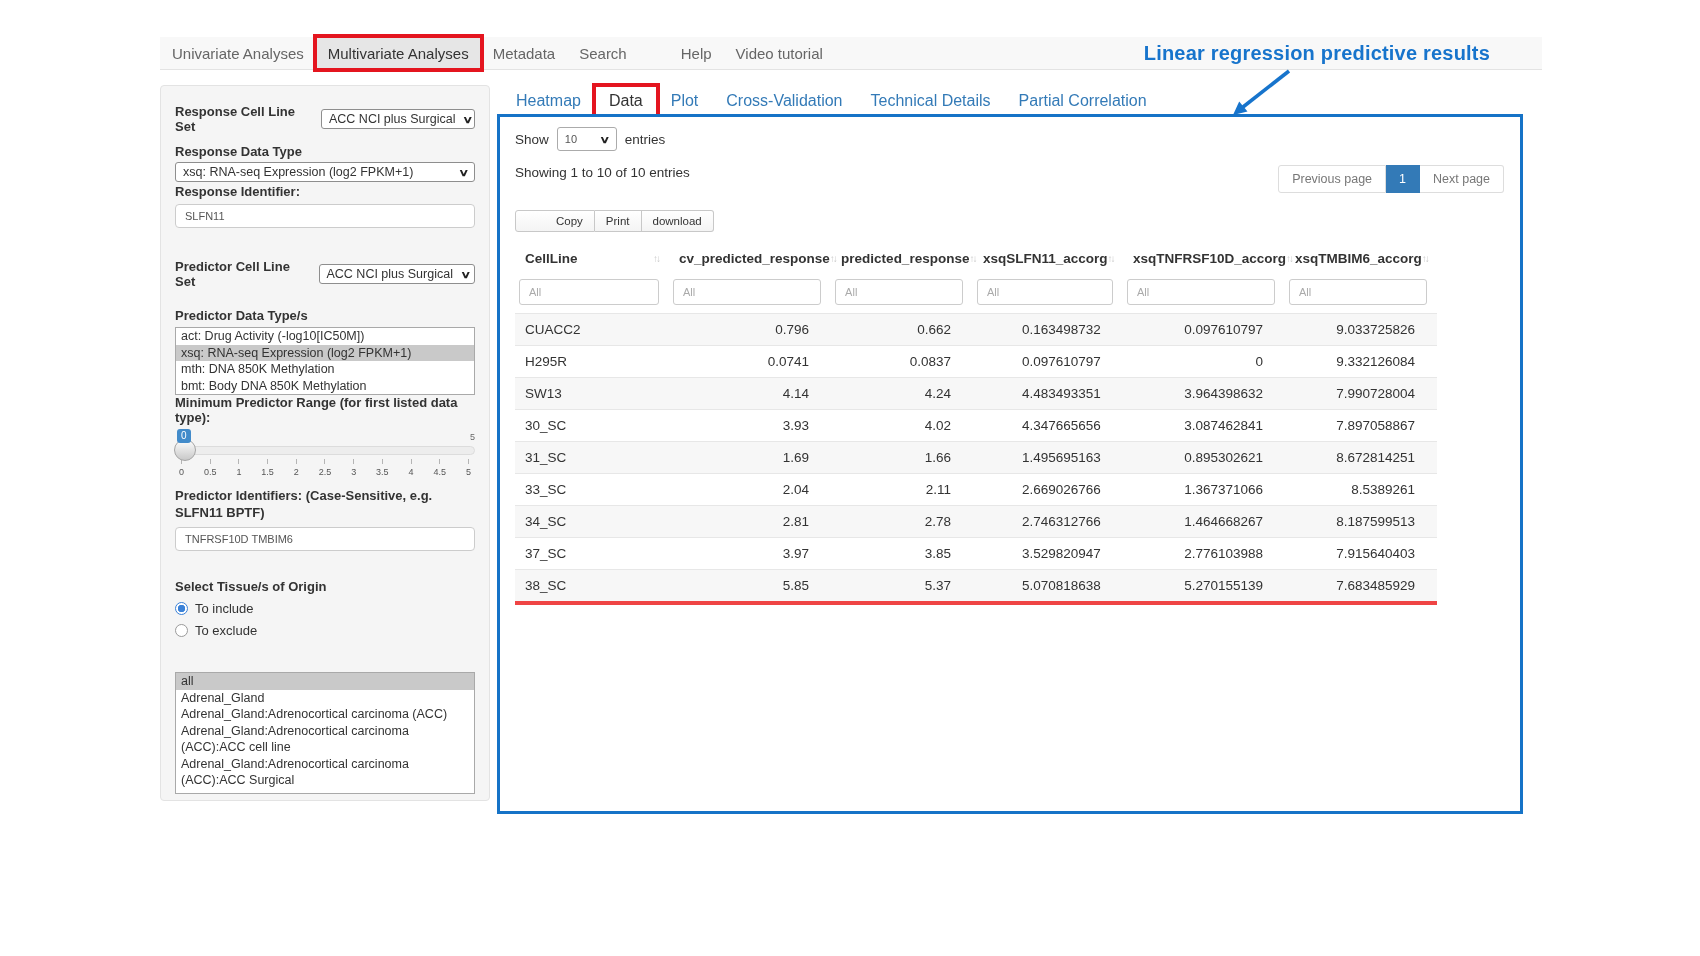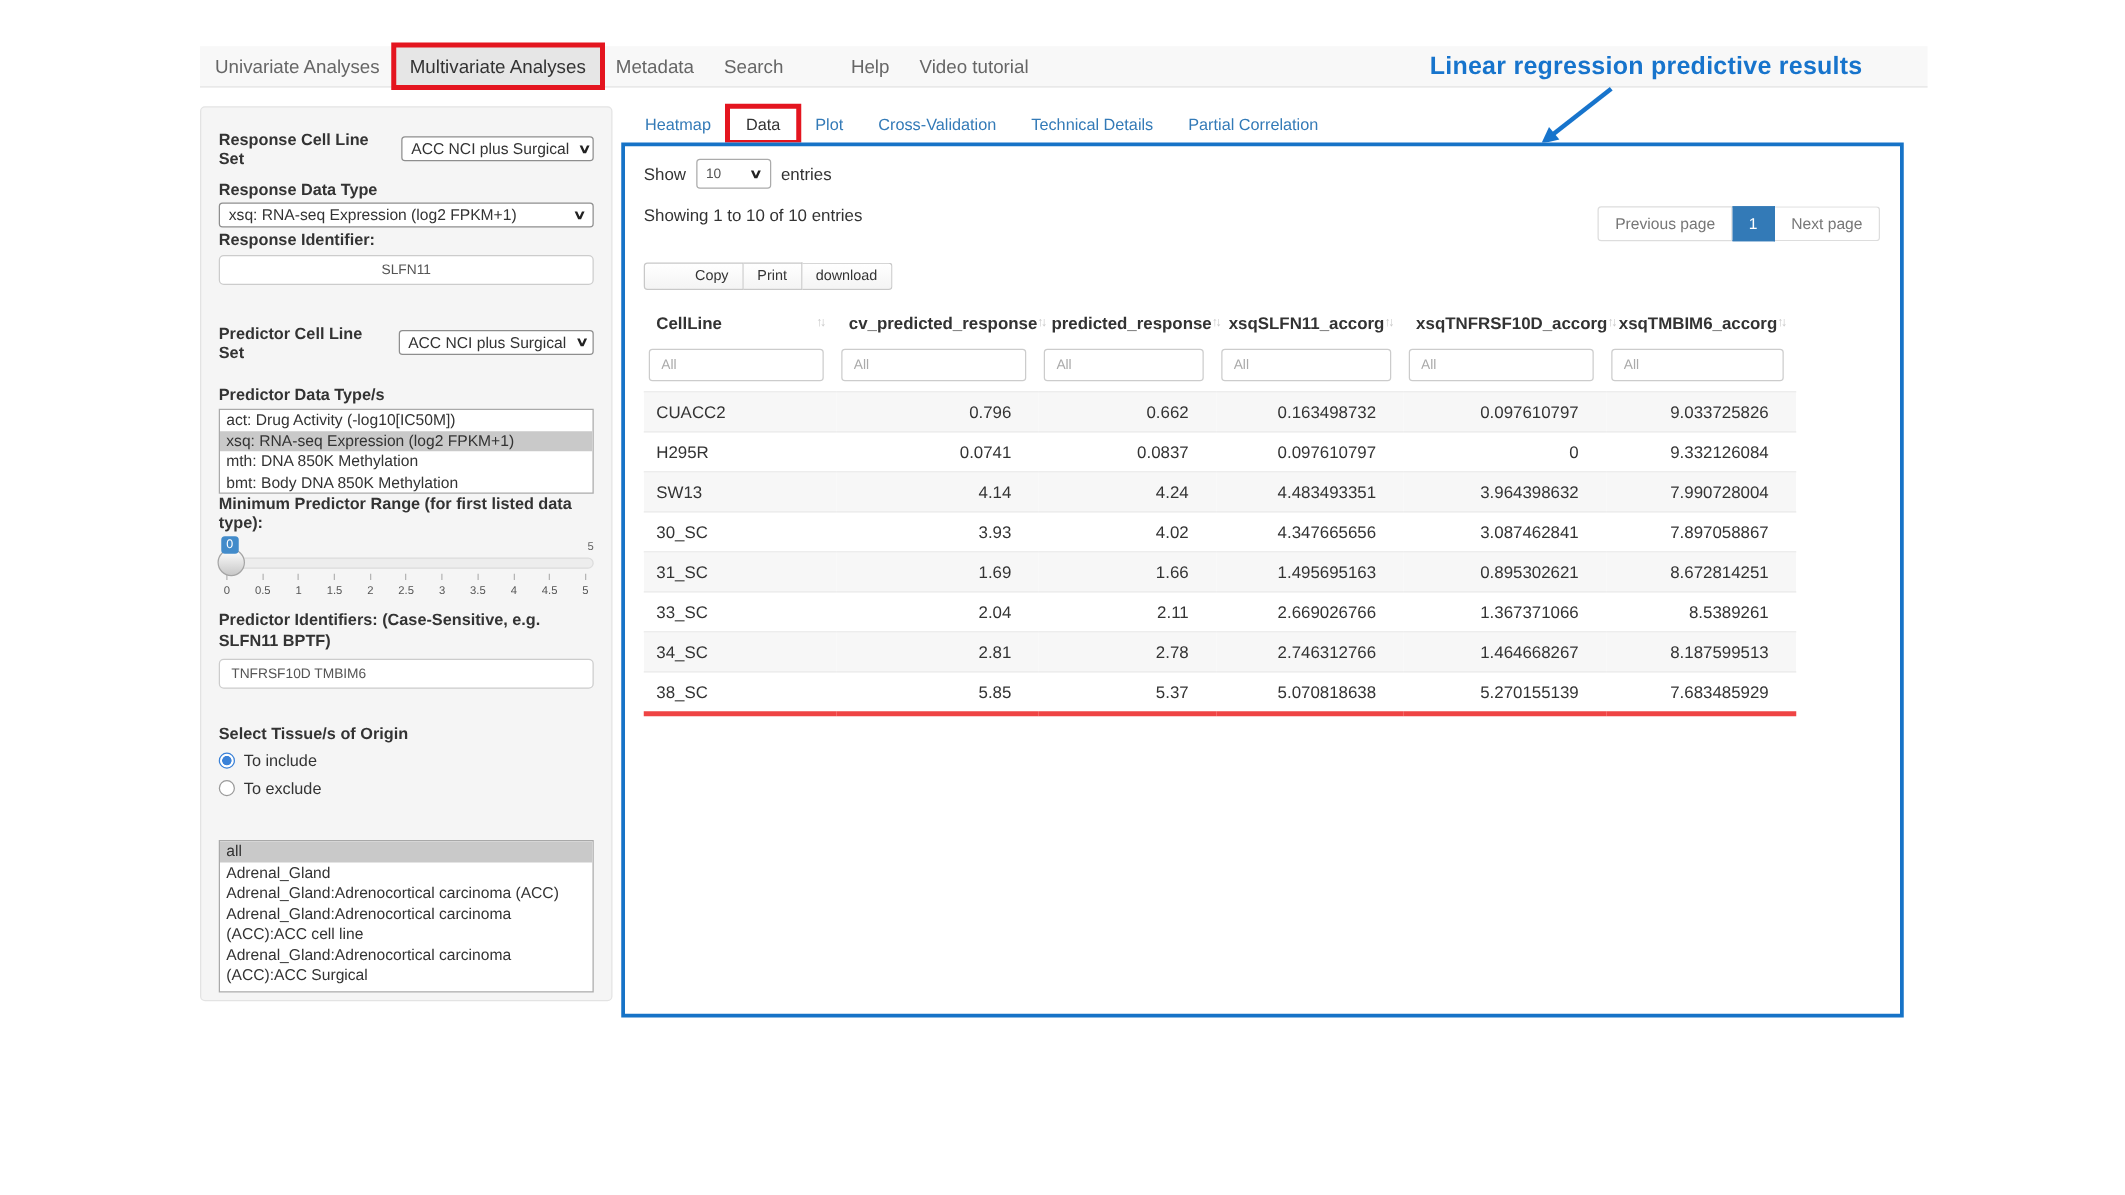--- a/index.html
+++ b/index.html
@@ -42,21 +42,21 @@
   .slider .ticks { position:absolute; left:4px; right:4px; top:30px; display:flex; justify-content:space-between; }
   .slider .tick { display:flex; flex-direction:column; align-items:center; font-size:9px; color:#555; }
   .slider .tick i { display:block; width:1px; height:5px; background:#b5b5b5; margin-bottom:3px; }
 
   
   .radio-row { display:flex; align-items:center; gap:7px; margin-top:7px; font-size:13px; color:#333; cursor:pointer; }
   .radio { width:13px; height:13px; border-radius:50%; border:1px solid #9a9a9a; background:#fff; flex:0 0 auto; }
   .radio.checked { border:1px solid #3b82d8; background:radial-gradient(circle,#3b82d8 0 3.5px,#fff 4px); }
 
   
-  .tabs { position:absolute; left:502px; top:86px; display:flex; align-items:center; font-size:13px; }
+  .tabs { position:absolute; left:502px; top:86px; display:flex; align-items:center; font-size:16px; }
   .tab { color:#337ab7; padding:6px 14px; cursor:pointer; white-space:nowrap; }
   .tab.active { color:#333; }
 
   
   .panel { position:absolute; left:497px; top:114px; width:1026px; height:700px;
            border:3px solid #1673c7; background:#fff; padding:10px 15px; }
   .show-row { display:flex; align-items:center; gap:8px; font-size:13.5px; }
   .show-sel { width:60px; height:24px; border:1px solid #ababab; border-radius:3px; background:#fff;
               font-size:11px; color:#555; display:flex; align-items:center; justify-content:space-between; padding:0 7px; cursor:pointer; }
   .showing-text { font-size:13.5px; margin-top:14px; }
@@ -116,21 +116,21 @@
     </span>
   </div>
 
   <div class="lbl" style="margin-top:10px;">Response Data Type</div>
   <div class="sel" style="margin-top:3px;">
     <span>xsq: RNA-seq Expression (log2 FPKM+1)</span>
     <span class="chev">∨</span>
   </div>
 
   <div class="lbl" style="margin-top:2px;">Response Identifier:</div>
-  <input class="tin" style="margin-top: 5px; text-align: center;" value="SLFN11">
+  <input class="tin" style="margin-top: 5px;" value="SLFN11">
 
   <div class="inline-row" style="margin-top:31px;">
     <span class="lbl">Predictor Cell Line Set</span>
     <span class="sel" style="min-width:152px;">
       <span>ACC NCI plus Surgical</span>
       <span class="chev">∨</span>
     </span>
   </div>
 
   <div class="lbl" style="margin-top:19px;">Predictor Data Type/s</div>
@@ -352,20 +352,28 @@
         </tr>
         <tr>
           <td>34_SC</td>
           <td class="num">2.81</td>
           <td class="num">2.78</td>
           <td class="num">2.746312766</td>
           <td class="num">1.464668267</td>
           <td class="num">8.187599513</td>
         </tr>
         <tr>
+          <td>37_SC</td>
+          <td class="num">3.97</td>
+          <td class="num">3.85</td>
+          <td class="num">3.529820947</td>
+          <td class="num">2.776103988</td>
+          <td class="num">7.915640403</td>
+        </tr>
+        <tr>
           <td>38_SC</td>
           <td class="num">5.85</td>
           <td class="num">5.37</td>
           <td class="num">5.070818638</td>
           <td class="num">5.270155139</td>
           <td class="num">7.683485929</td>
         </tr>
       </tbody>
   </table>
 </div>

